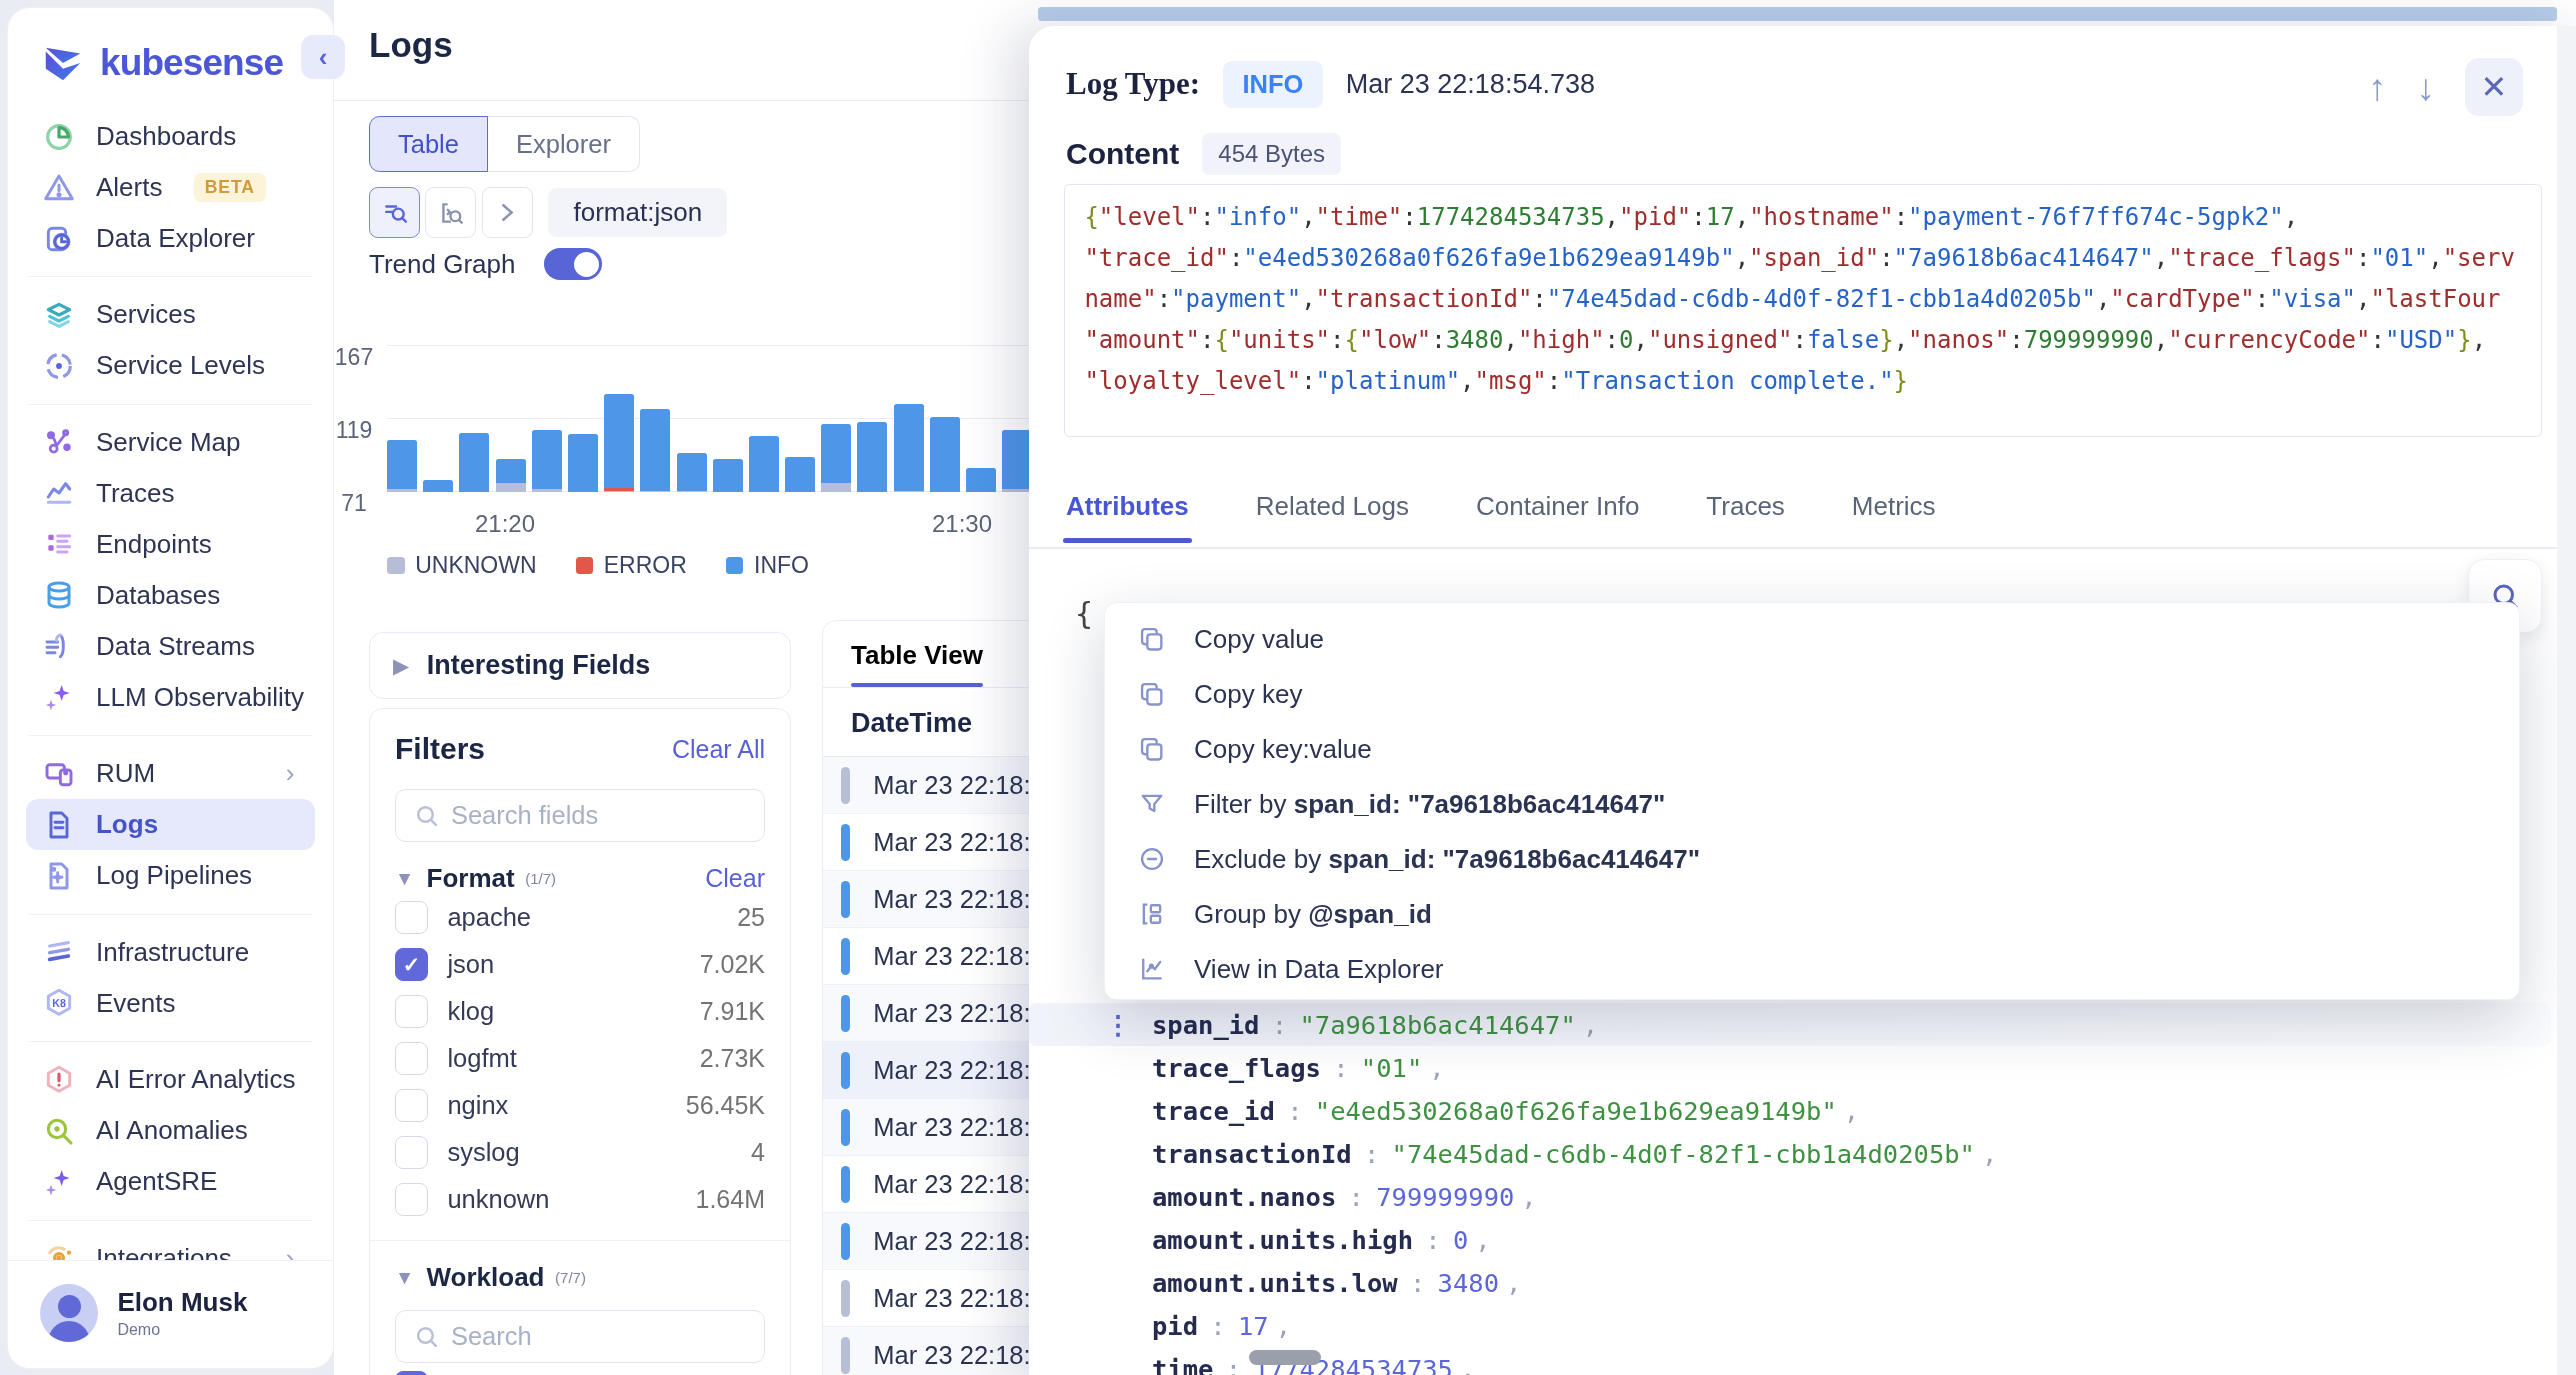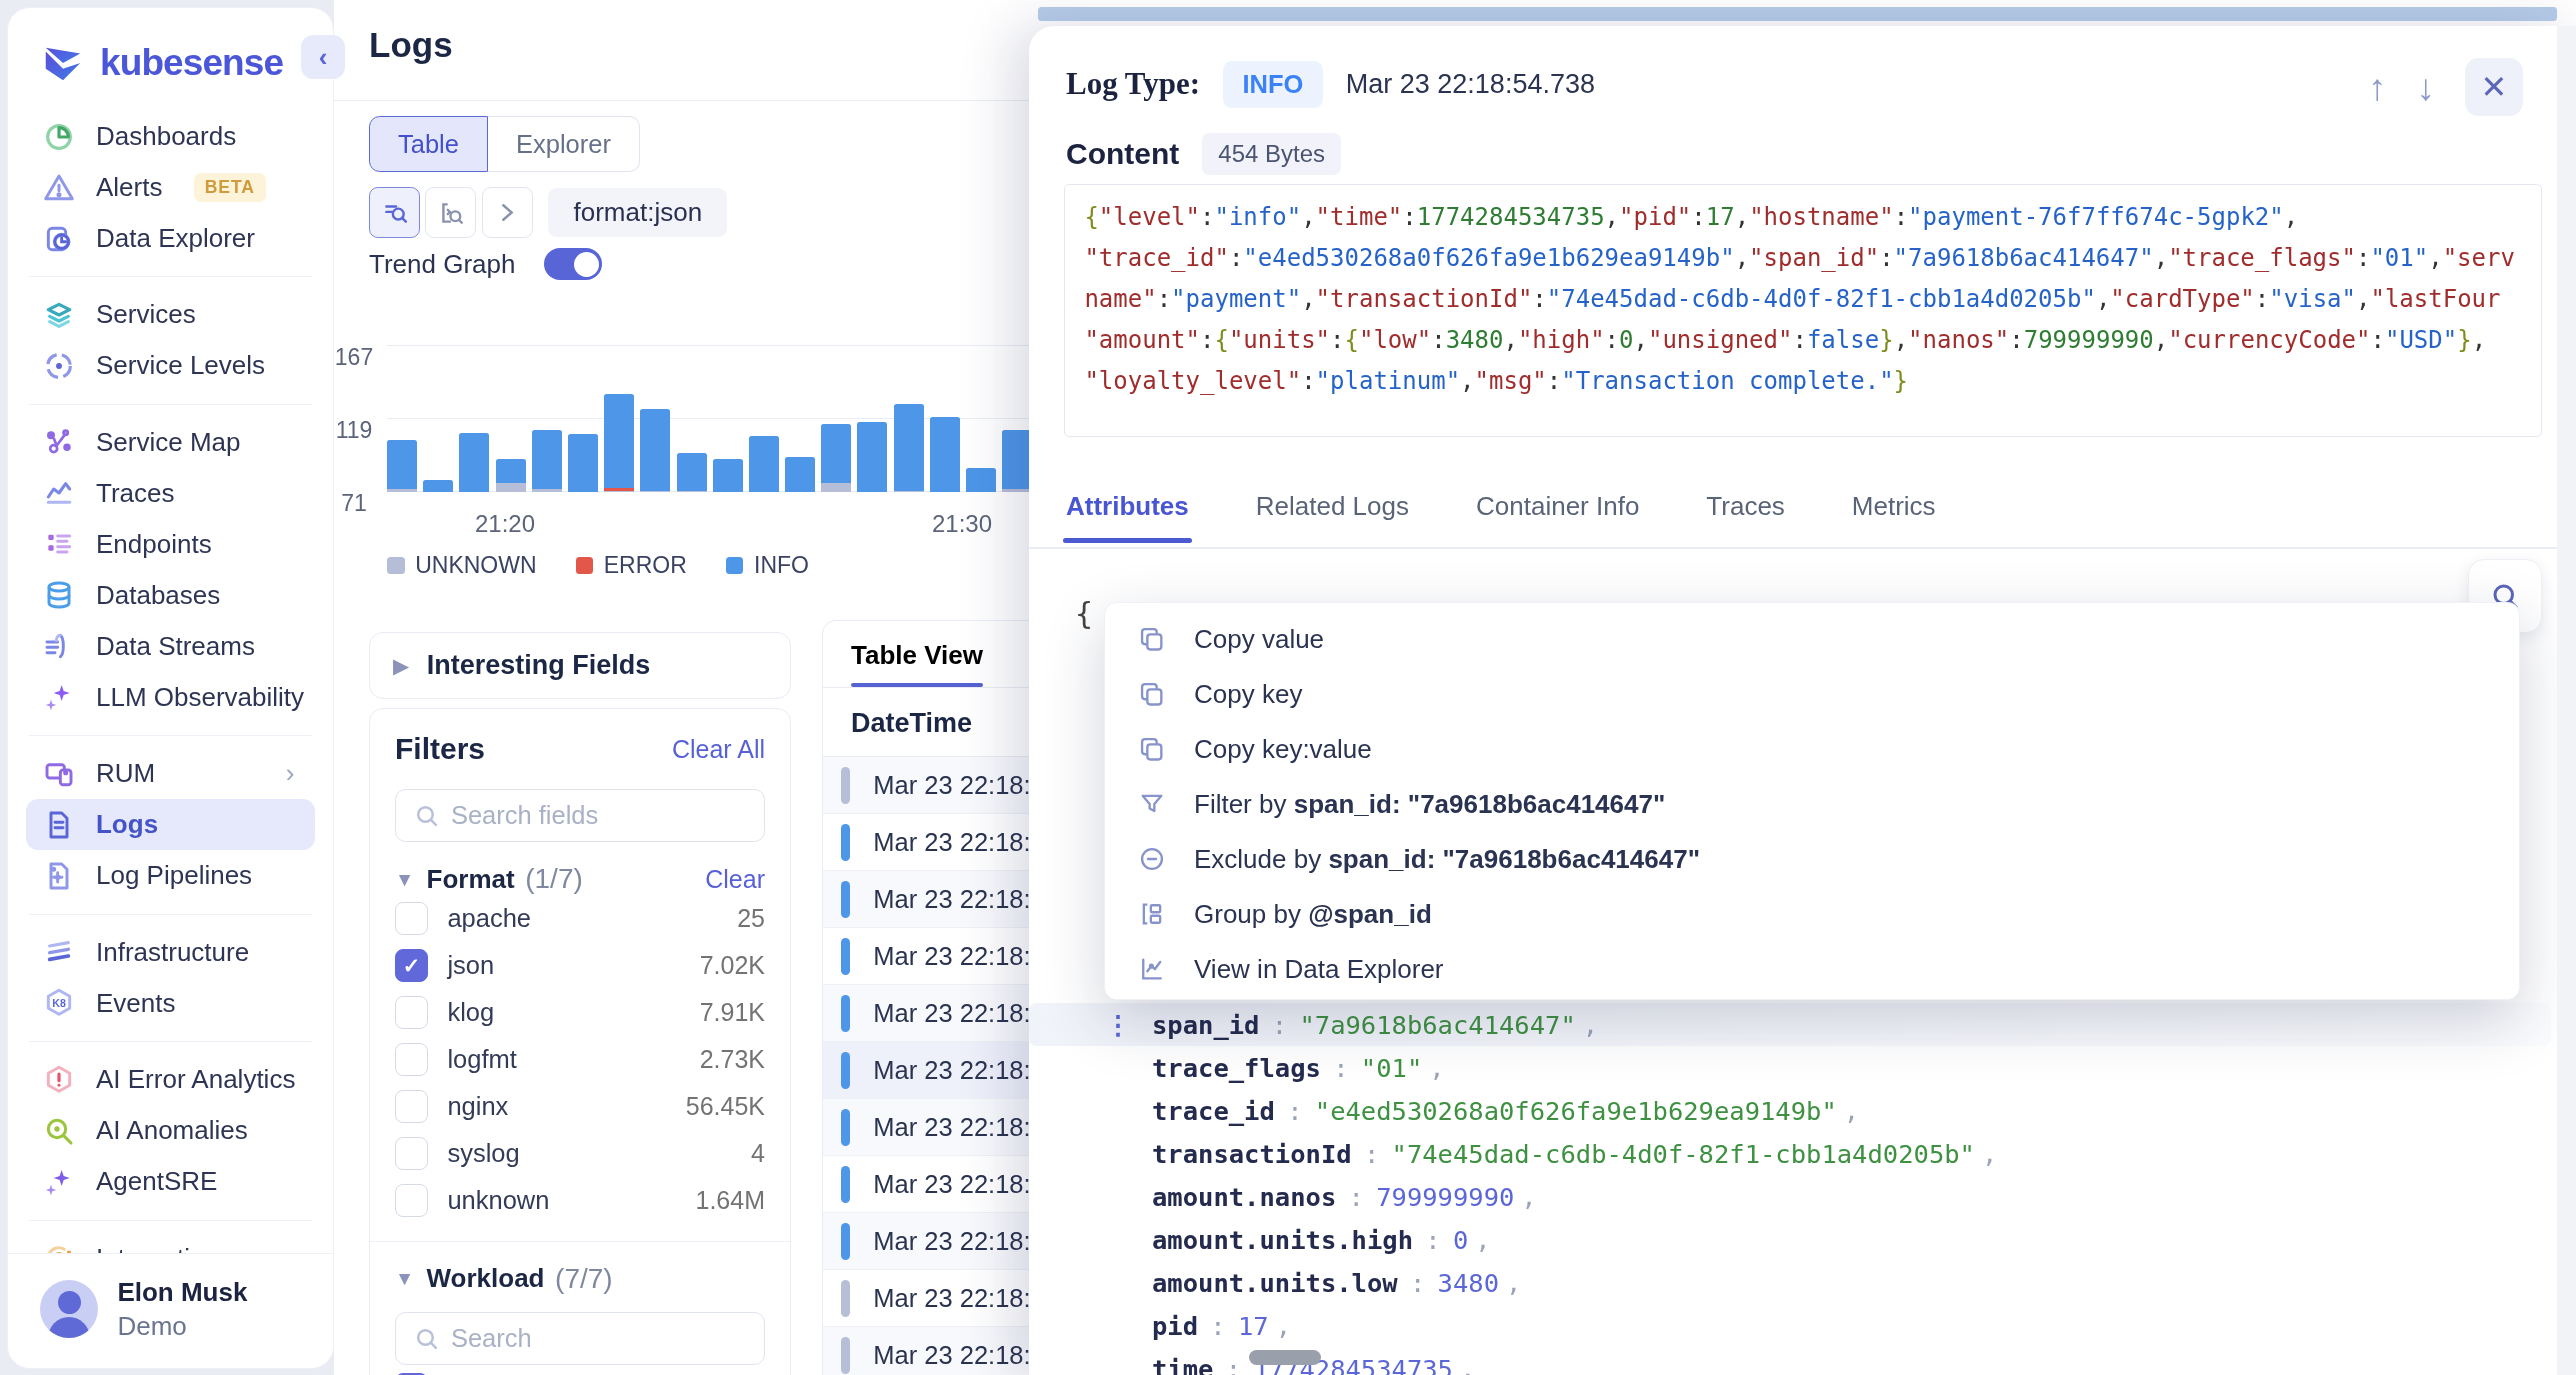--- a/index.html
+++ b/index.html
@@ -21,21 +21,21 @@
   .side-chevron { position:absolute; right:21px; color:#9aa3c0; font-size:26px; }
   #collapse-btn { position:absolute; left:301px; top:35px; width:44px; height:44px; background:#e7eafb;
                   border-radius:12.3px; color:#5a66d8; font-size:26px; font-weight:bold; display:flex;
                   align-items:center; justify-content:center; z-index:5; cursor:pointer; }
   #user-block { position:absolute; left:0; bottom:0; width:100%; border-top:0.9px solid #edf0f6; padding:23px 0 26px 32px;
                 display:flex; align-items:center; gap:19.4px; background:#fff; }
   #avatar { width:58px; height:58px; border-radius:50%; background:#c9cef5; position:relative; overflow:hidden; }
   #avatar .head { position:absolute; left:17.6px; top:10.6px; width:23px; height:23px; border-radius:50%; background:#5f6ad6; }
   #avatar .body { position:absolute; left:8px; top:37px; width:42px; height:26px; border-radius:21px 21px 0 0; background:#5f6ad6; }
   #user-name { font-size:26px; font-weight:bold; color:#1c2340; }
-  #user-role { font-size:26px; color:#6b7490; margin-top:3.5px; }
+  #user-role { font-size:16px; color:#6b7490; margin-top:3.5px; }
 
   
   #middle { position:absolute; left:334px; top:0; width:2242px; height:1376px; background:#ffffff; overflow:hidden; z-index:1; }
   #page-title { position:absolute; left:35px; top:25px; font-size:35px; font-weight:bold; color:#1c2745; }
   #title-divider { position:absolute; left:0; top:100px; width:100%; height:0.9px; background:#e9ecf2; }
 
   #seg-control { position:absolute; left:35px; top:116px; display:flex; }
   .seg-btn { height:56px; display:flex; align-items:center; justify-content:center; font-size:25.5px; padding:0 28px;
              border:1.8px solid #e2e5f0; background:#fff; color:#667089; cursor:pointer; }
   .seg-btn:first-child { border-radius:10.6px 0 0 10.6px; }
@@ -76,21 +76,21 @@
   #interesting-card .t { font-size:27px; font-weight:bold; color:#1c2745; }
   #filters-card { left:35px; top:708px; width:422px; height:686px; padding:23px 25px; overflow:hidden; }
   #filters-head { display:flex; justify-content:space-between; align-items:center; }
   #filters-title { font-size:30px; font-weight:bold; color:#1c2745; }
   .link { font-size:25px; color:#5661d8; cursor:pointer; }
   .search-input { margin-top:23px; height:53px; border:1.8px solid #dfe3ee; border-radius:10.6px; display:flex;
                   align-items:center; gap:12.3px; padding:0 17.6px; color:#a9b1c6; font-size:25.5px; background:#fff; }
   .group-head { display:flex; align-items:center; margin-top:21px; }
   .group-head .tri { color:#8b93b8; font-size:19.4px; margin-right:12.3px; }
   .group-head .gname { font-size:26px; font-weight:bold; color:#1c2745; }
-  .group-head .gcount { font-size:28px; color:#7e889f; margin-left:10.6px; }
+  .group-head .gcount { font-size:15px; color:#7e889f; margin-left:10.6px; }
   .group-head .link { margin-left:auto; }
   .opt-row { display:flex; align-items:center; height:46px; margin-top:0.9px; }
   .cbox { width:33px; height:33px; border:1.8px solid #d6dae6; border-radius:8px; background:#fff; margin-right:19.4px;
           display:flex; align-items:center; justify-content:center; }
   .cbox.checked { background:#6168da; border-color:#6168da; color:#fff; font-size:21px; font-weight:bold; }
   .opt-label { font-size:25.5px; color:#333b57; }
   .opt-count { margin-left:auto; font-size:25px; color:#737373; }
   .filters-divider { height:0.9px; background:#edf0f6; margin:17.6px -25px 3.5px; }
 
   

